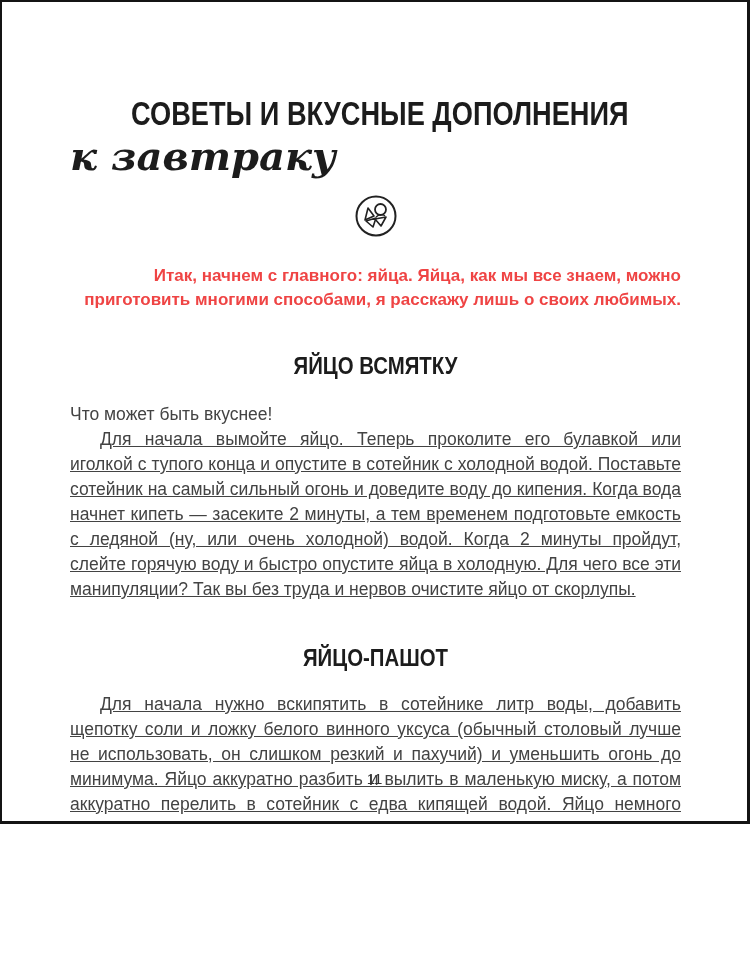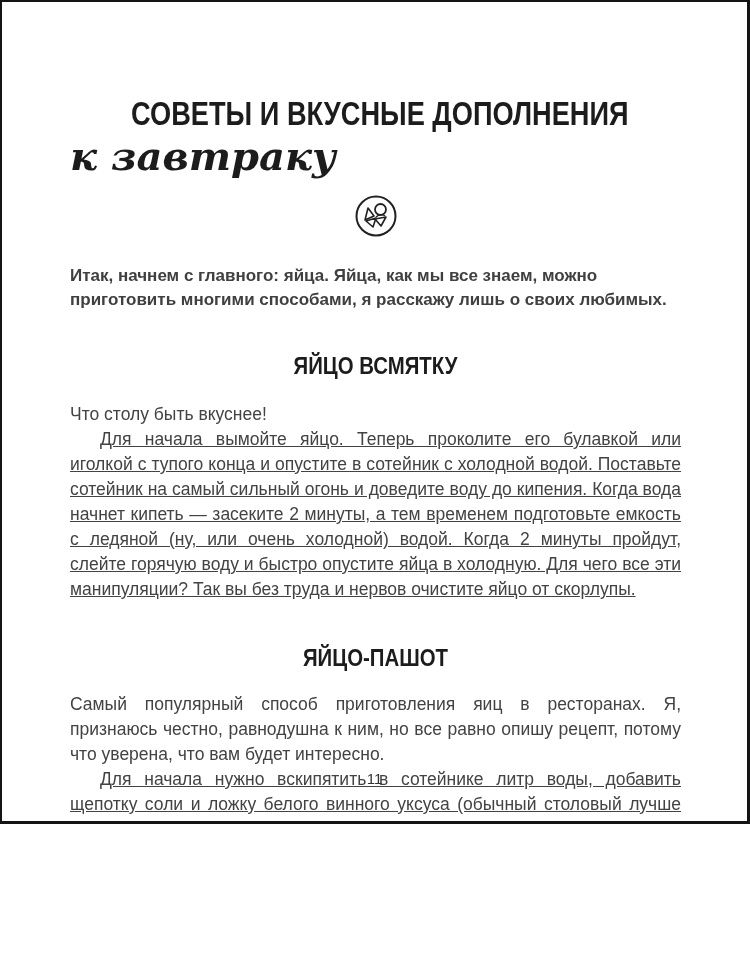--- a/index.html
+++ b/index.html
@@ -116,32 +116,31 @@
           <circle cx="22" cy="22" r="19.5" stroke="#222222" stroke-width="2"></circle>
           <circle cx="26.5" cy="15.5" r="5.5" stroke="#222222" stroke-width="1.8"></circle>
           <path d="M14 14 L20 22 L11 26 Z" stroke="#222222" stroke-width="1.6" fill="none" stroke-linejoin="round"></path>
           <path d="M12 27 L22 24 L19 33 Z" stroke="#222222" stroke-width="1.6" fill="none" stroke-linejoin="round"></path>
           <path d="M21 25 L32 23 L27 32 Z" stroke="#222222" stroke-width="1.6" fill="none" stroke-linejoin="round"></path>
           <path d="M22 23 C25 20, 29 20, 31 22" stroke="#222222" stroke-width="1.4" fill="none"></path>
         </svg>
       </span>
     </div>
 
-    <p class="intro" style="color: #404040;">Итак, начнем с главного: яйца. Яйца, как мы все знаем, можно приготовить многими способами, я расскажу лишь о своих любимых.</p>
+    <p class="intro" style="color: #ef4444; text-align: right;">Итак, начнем с главного: яйца. Яйца, как мы все знаем, можно приготовить многими способами, я расскажу лишь о своих любимых.</p>
 
     <div class="section-heading heading-1">ЯЙЦО ВСМЯТКУ</div>
 
     <div class="body-text sec-body-1">
-      <p class="para">Что столу быть вкуснее!</p>
+      <p class="para">Что может быть вкуснее!</p>
       <p class="para indent">Для начала вымойте яйцо. Теперь проколите его булавкой или иголкой с тупого конца и опустите в сотейник с холодной водой. Поставьте сотейник на самый сильный огонь и доведите воду до кипения. Когда вода начнет кипеть — засеките 2 минуты, а тем временем подготовьте емкость с ледяной (ну, или очень холодной) водой. Когда 2 минуты пройдут, слейте горячую воду и быстро опустите яйца в холодную. Для чего все эти манипуляции? Так вы без труда и нервов очистите яйцо от скорлупы.</p>
     </div>
 
     <div class="section-heading heading-2">ЯЙЦО-ПАШОТ</div>
 
     <div class="body-text sec-body-2">
-      <p class="para">Самый популярный способ приготовления яиц в ресторанах. Я, признаюсь честно, равнодушна к ним, но все равно опишу рецепт, потому что уверена, что вам будет интересно.</p>
       <p class="para indent">Для начала нужно вскипятить в сотейнике литр воды, добавить щепотку соли и ложку белого винного уксуса (обычный столовый лучше не использовать, он слишком резкий и пахучий) и уменьшить огонь до минимума. Яйцо аккуратно разбить и вылить в маленькую миску, а потом аккуратно перелить в сотейник с едва кипящей водой. Яйцо немного разбежится, но это не страшно, его потом можно подрезать. Засеките 2 минуты и смиренно ждите. Выловите яйцо шумовкой и немедленно подавайте к столу.</p>
     </div>
 
   </div>
 
   <div class="page-number">11</div>
 </div>
 
 </body></html>

